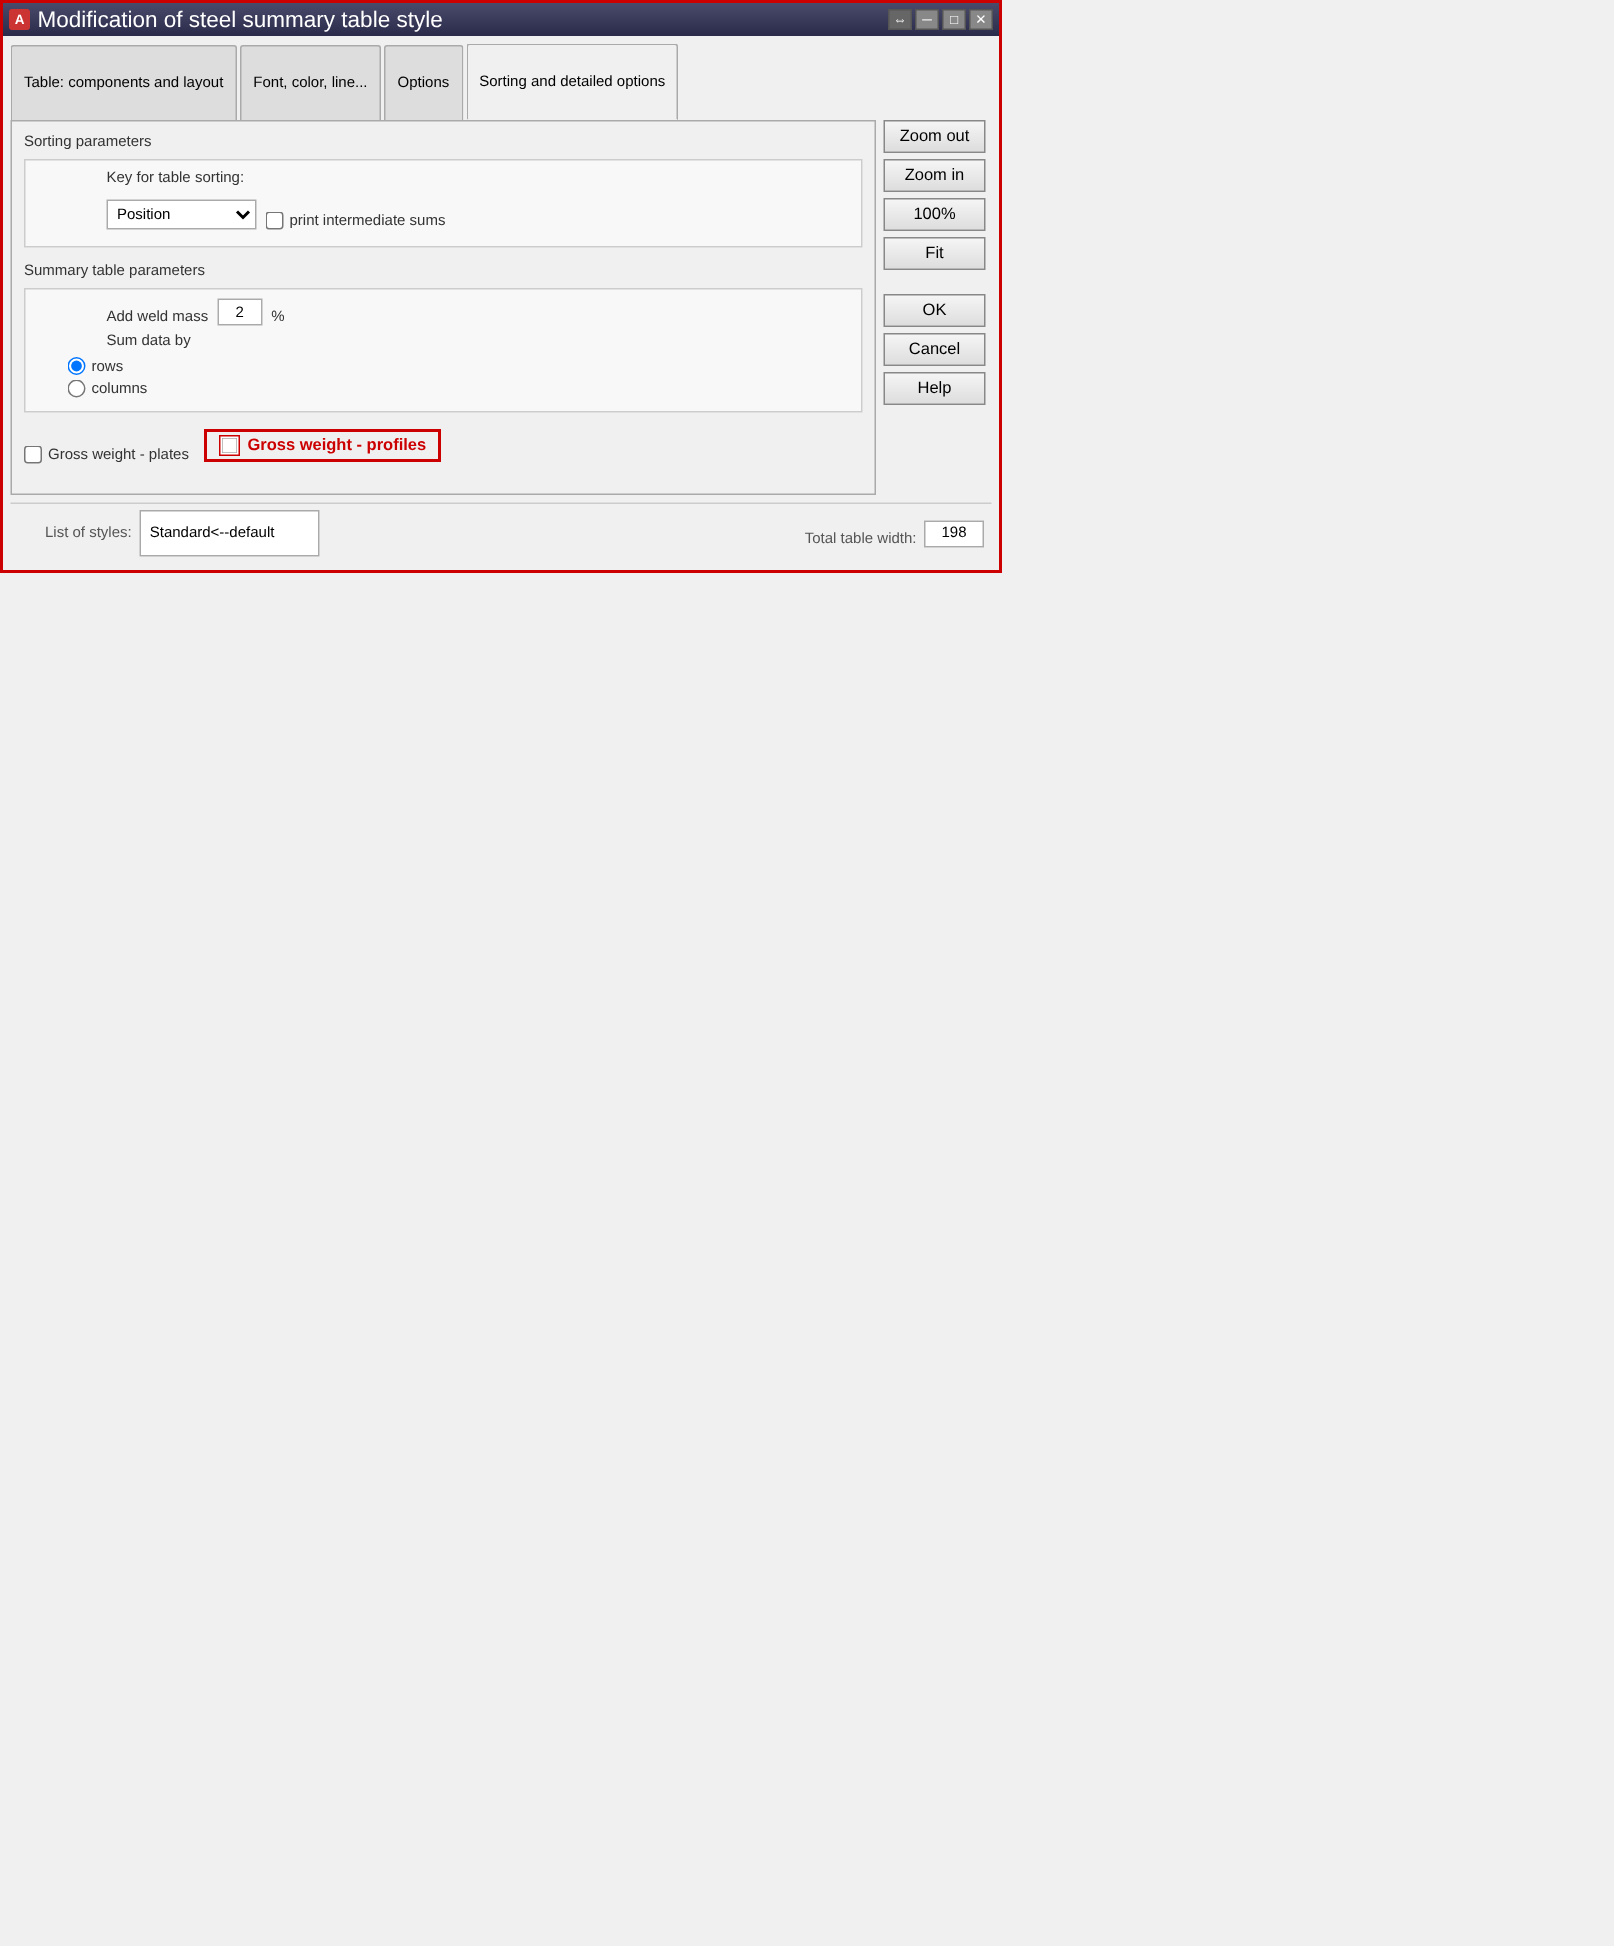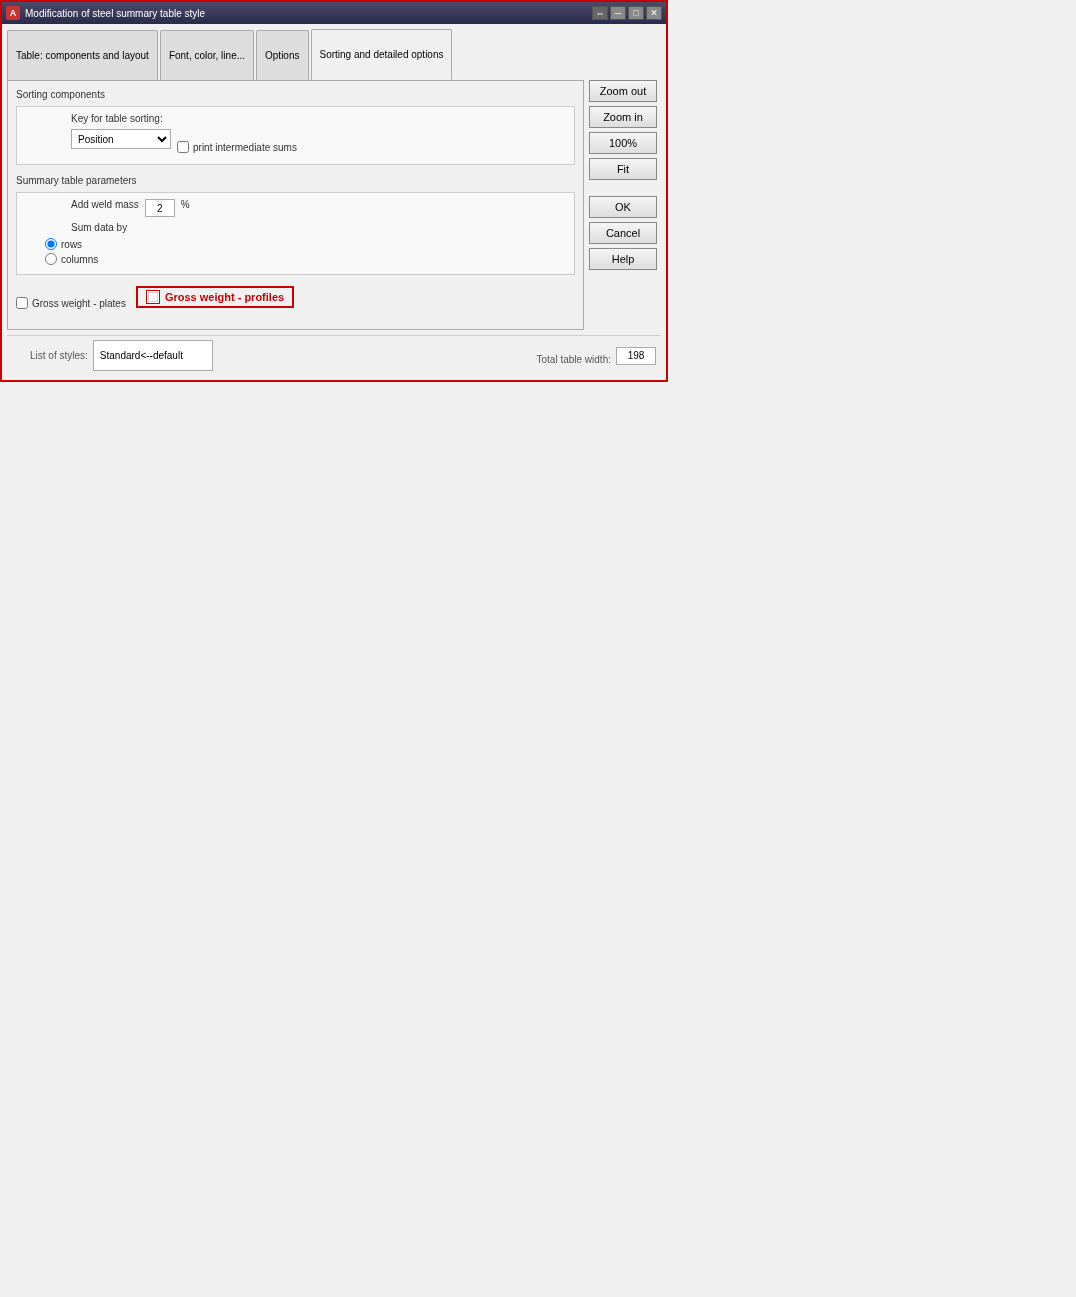--- a/index.html
+++ b/index.html
@@ -42,21 +42,21 @@
       border-radius: 2px;
       display: flex;
       align-items: center;
       justify-content: center;
       color: white;
       font-weight: bold;
       font-size: 9px;
     }
 
     .title-text {
-      font-size: 10px;
+      font-size: 15px;
       color: white;
     }
 
     .title-buttons {
       display: flex;
       gap: 2px;
     }
 
     .title-btn {
       width: 16px;
@@ -135,21 +135,21 @@
     }
 
     .section-inner {
       border: 1px solid #ccc;
       padding: 6px 8px;
       background: #f8f8f8;
     }
 
     .field-row {
       display: flex;
-      align-items: flex-start;
+      align-items: flex-end;
       gap: 6px;
       margin-bottom: 5px;
       padding-left: 46px;
     }
 
     .field-label {
       font-size: 10px;
       color: #333;
       white-space: nowrap;
     }
@@ -327,21 +327,21 @@
       <div class="tab">Font, color, line...</div>
       <div class="tab">Options</div>
       <div class="tab active">Sorting and detailed options</div>
     </div>
 
     <div class="main-content">
 
       <div class="left-panel">
 
         <div class="section">
-          <div class="section-label">Sorting components</div>
+          <div class="section-label">Sorting parameters</div>
           <div class="section-inner">
             <div class="field-row">
               <span class="field-label">Key for table sorting:</span>
             </div>
             <div class="field-row">
               <select class="dropdown">
                 <option>Position</option>
                 <option>Profile</option>
                 <option>Grade</option>
               </select>

